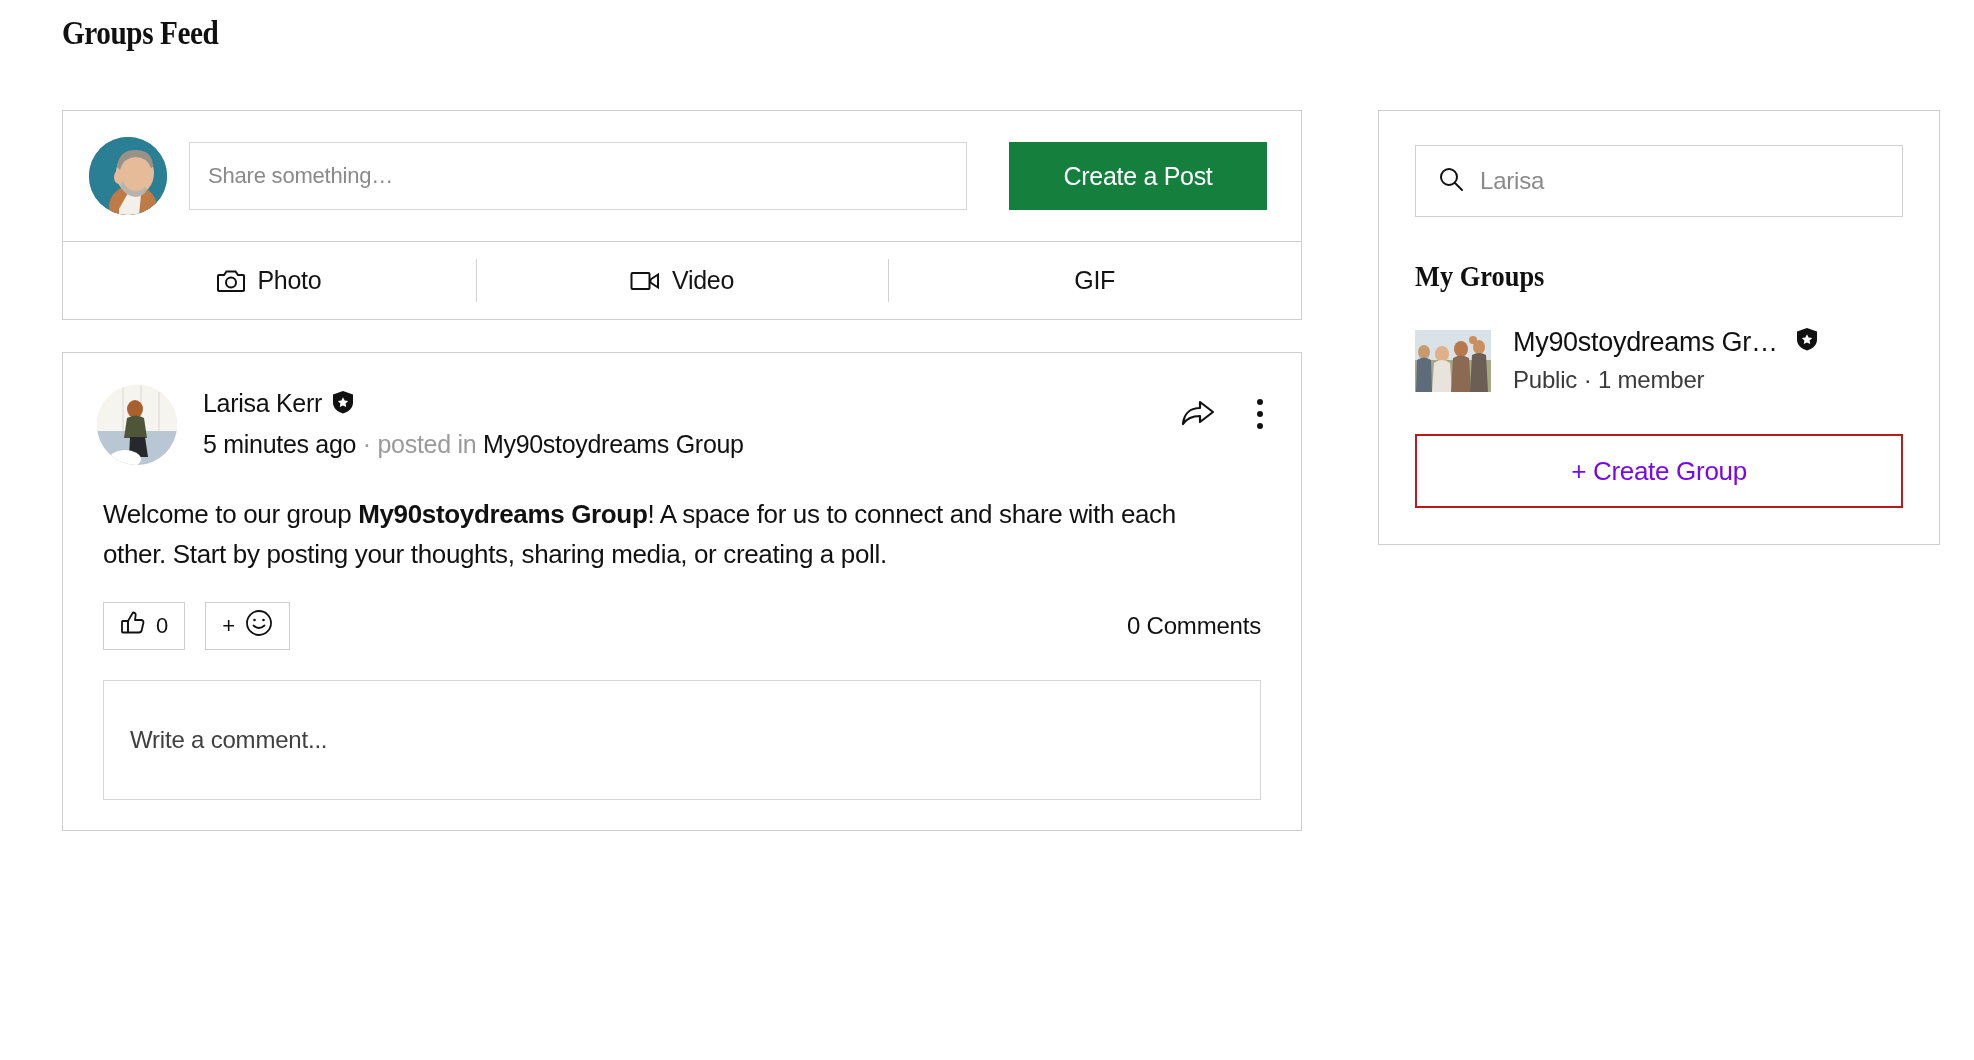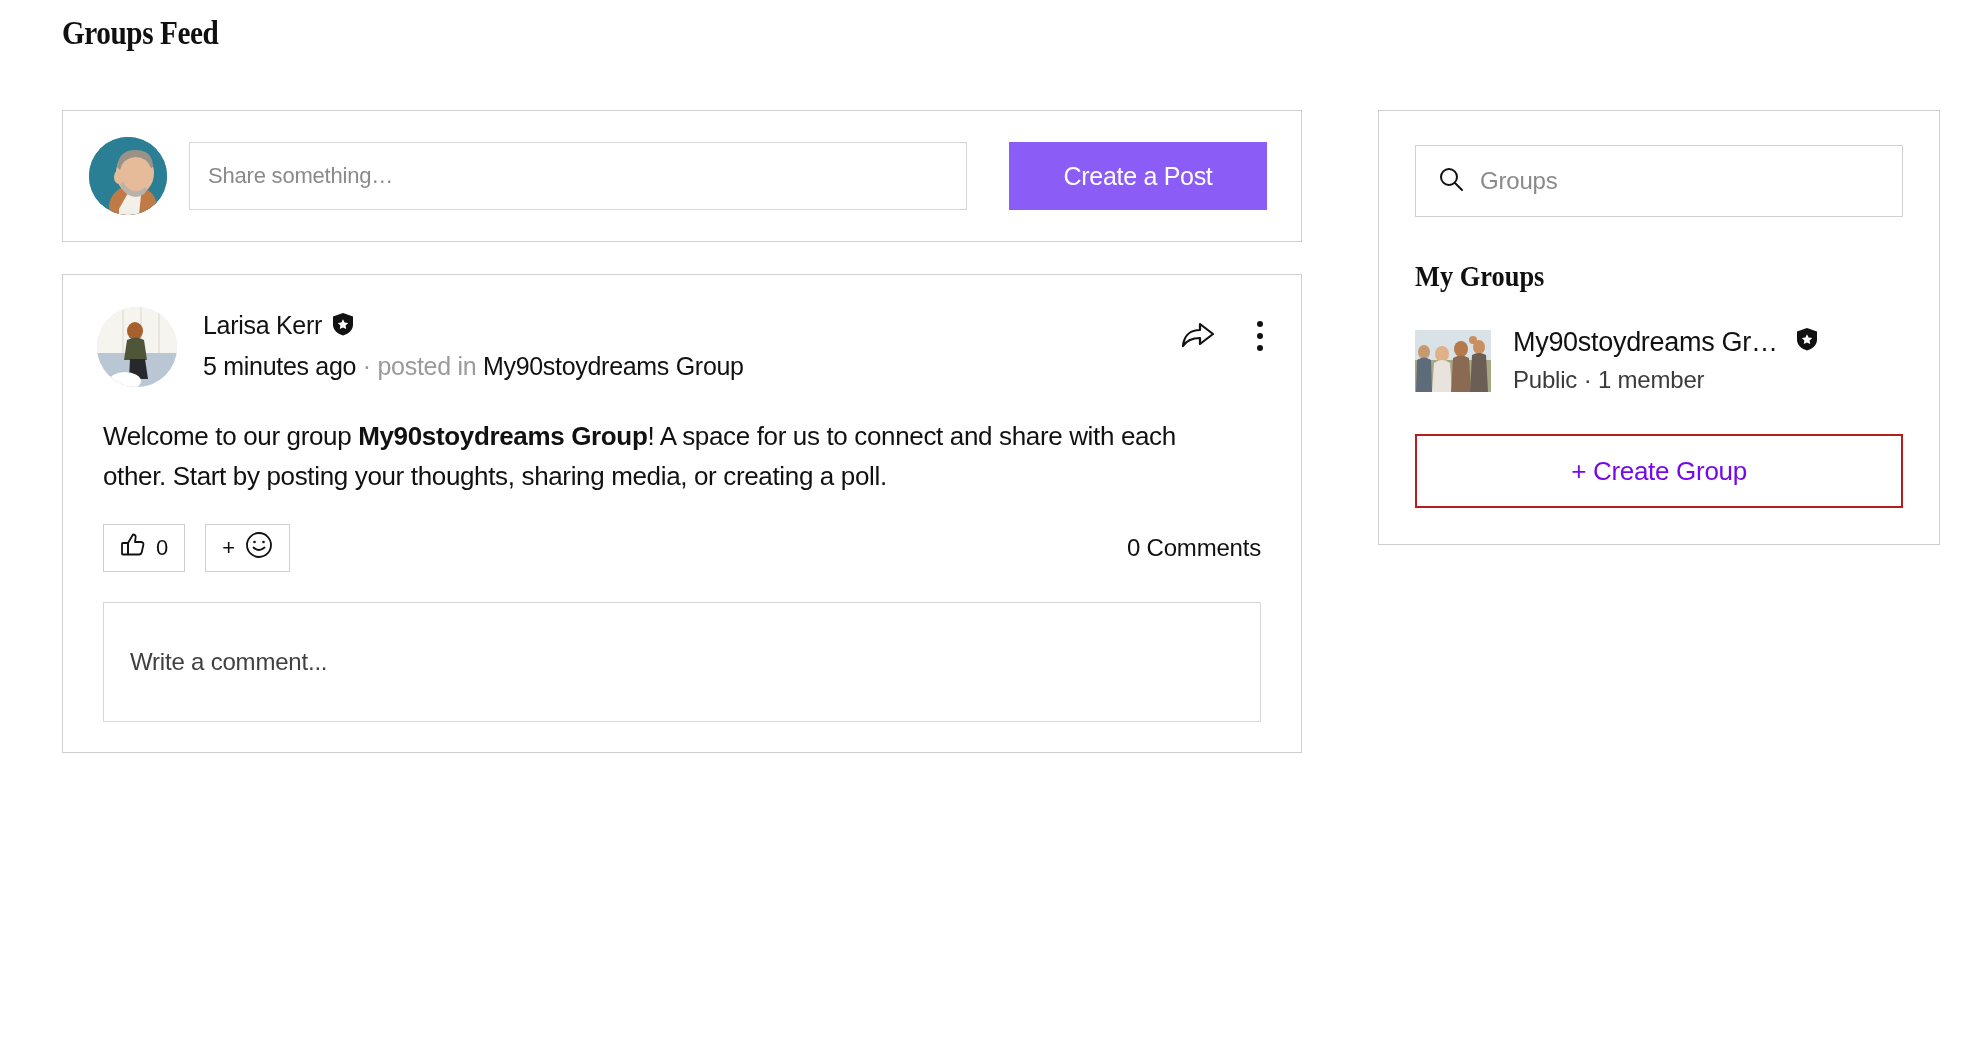--- a/index.html
+++ b/index.html
@@ -54,21 +54,21 @@
     display: flex; align-items: center;
     padding: 0 18px;
     font-size: 22px;
     color: #8a8a8a;
     font-family: "Liberation Sans", sans-serif;
     letter-spacing: -0.2px;
   }
   .create-post-btn {
     flex: 0 0 auto;
     height: 68px; min-width: 258px;
-    background: #8b5cf6;
+    background: #15803d;
     color: #fff;
     border: none;
     font-size: 25px;
     font-family: "Liberation Sans", sans-serif;
     letter-spacing: -0.3px;
     cursor: pointer;
     display:flex; align-items:center; justify-content:center;
     margin-left: 20px;
   }
 
@@ -243,20 +243,46 @@
             <path d="M31 45 Q33 58 46 60 Q55 60 58 52 L56 50 Q50 56 42 53 Q35 50 34 43 Z" fill="#b9b4ab"></path>
             <ellipse cx="30" cy="40" rx="5" ry="7" fill="#e5bb9a"></ellipse>
           </svg>
         </div>
 
         <div class="share-input">Share something…</div>
 
         <div class="create-post-btn">Create a Post</div>
       </div>
 
+      <div class="composer-actions">
+
+        <div class="composer-action">
+          <span>
+            <svg width="28" height="26" viewBox="0 0 28 26" fill="none" stroke="#111" stroke-width="2">
+              <path d="M2 7 h5 l2.5-3.5 h9 L21 7 h5 a1 1 0 0 1 1 1 v14 a1 1 0 0 1-1 1 H2 a1 1 0 0 1-1-1 V8 a1 1 0 0 1 1-1 z"></path>
+              <circle cx="14" cy="14.5" r="5"></circle>
+            </svg>
+          </span>
+          <span>Photo</span>
+        </div>
+
+        <div class="composer-action">
+          <span>
+            <svg width="30" height="24" viewBox="0 0 30 24" fill="none" stroke="#111" stroke-width="2">
+              <rect x="1.5" y="4" width="18" height="16" rx="1"></rect>
+              <path d="M20.5 10.5 L28 5.5 v13 l-7.5-5 z"></path>
+            </svg>
+          </span>
+          <span>Video</span>
+        </div>
+
+        <div class="composer-action">
+          <span>GIF</span>
+        </div>
+      </div>
     </div>
 
     <div class="card post-card">
 
       <div class="post-head">
         <div class="post-avatar">
           <svg viewBox="0 0 80 80" aria-hidden="true">
             <rect width="80" height="80" fill="#f2efe9"></rect>
             <rect x="0" y="46" width="80" height="34" fill="#b9c6d4"></rect>
             <rect x="0" y="0" width="80" height="46" fill="#f6f4ef"></rect>
@@ -337,21 +363,21 @@
   <div class="side-col">
     <div class="card side-card">
 
       <div class="search-field">
         <span>
           <svg width="26" height="26" viewBox="0 0 26 26" fill="none" stroke="#111" stroke-width="2">
             <circle cx="11" cy="11" r="8"></circle>
             <path d="M17 17 L24 24" stroke-linecap="round"></path>
           </svg>
         </span>
-        <span class="ph">Groups</span>
+        <span class="ph">Larisa</span>
       </div>
 
       <div class="side-title">My Groups</div>
 
       <div class="group-row">
         <div class="group-thumb">
           <svg viewBox="0 0 76 62" aria-hidden="true" preserveAspectRatio="xMidYMid slice">
             <rect width="76" height="62" fill="#cfd9dd"></rect>
             <rect y="0" width="76" height="32" fill="#d9e2e6"></rect>
             <rect y="30" width="76" height="32" fill="#a5a882"></rect>

